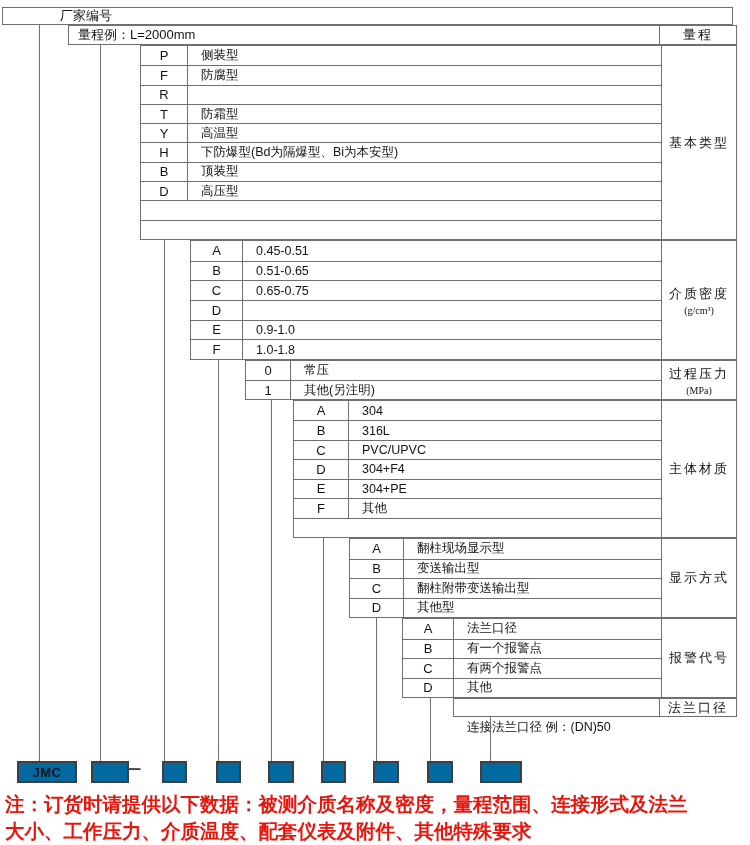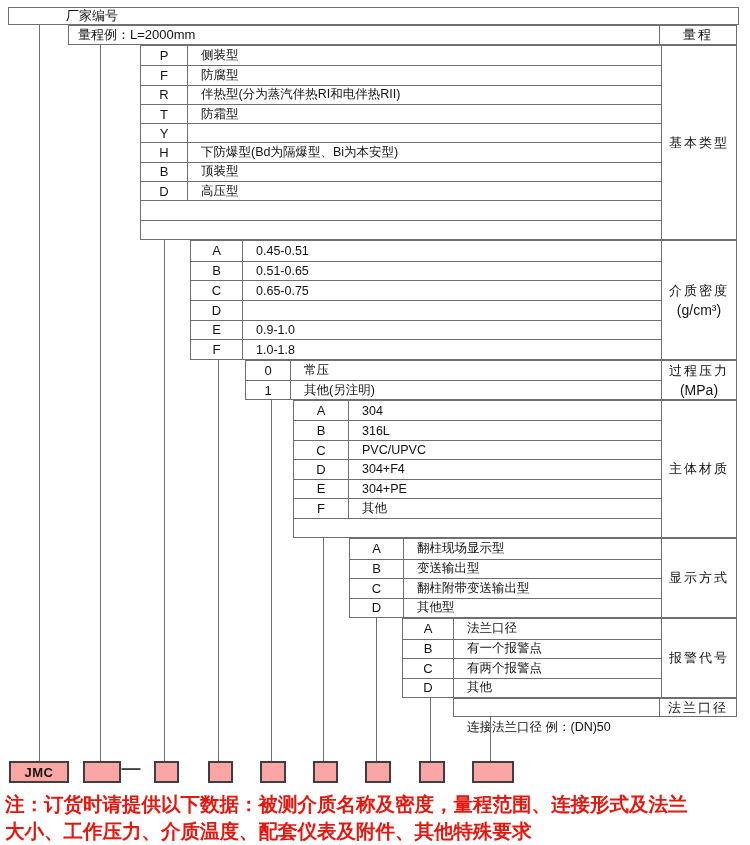--- a/index.html
+++ b/index.html
@@ -17,38 +17,38 @@
   .sec{position:absolute;border:1px solid var(--line);background:#fff;display:flex;box-sizing:border-box;}
   .sec-content{display:flex;flex-direction:column;box-sizing:border-box;}
   .row{display:flex;box-sizing:border-box;align-items:stretch;}
   .row.bt{border-top:1px solid var(--line);}
   .code{border-right:1px solid var(--line);display:flex;align-items:center;justify-content:center;
         font-size:13px;box-sizing:border-box;flex:0 0 auto;}
   .desc{flex:1;display:flex;align-items:center;padding-left:13px;font-size:12.5px;box-sizing:border-box;
         white-space:nowrap;overflow:hidden;}
   .labelcol{flex:1;border-left:1px solid var(--line);display:flex;flex-direction:column;
         align-items:center;justify-content:center;box-sizing:border-box;
-        font-family:Liberation Sans, sans-serif;font-size:13px;letter-spacing:2px;text-align:left;}
-  .labelcol .lab2{letter-spacing:0;font-size:14px;margin-top:2px;}
+        font-family:Liberation Serif, serif;font-size:13px;letter-spacing:2px;text-align:left;}
+  .labelcol .lab2{letter-spacing:0;font-size:10px;margin-top:2px;}
   .rowtext{display:flex;align-items:center;font-size:13px;box-sizing:border-box;white-space:nowrap;}
   .vline{position:absolute;width:1px;background:var(--line);}
-  .box{position:absolute;top:761px;height:18px;border:2px solid var(--boxline);background:#fca5a5;
-       box-sizing:content-box;display:flex;align-items:center;justify-content:center;}
+  .box{position:absolute;top:761px;height:18px;border:2px solid var(--boxline);background:#0369a1;
+       box-sizing:content-box;display:flex;align-items:center;justify-content:center;margin-left:8px;}
   .box span{font-size:13px;font-weight:bold;letter-spacing:0.5px;}
   .dash{position:absolute;top:758px;left:119px;width:24px;height:20px;display:flex;align-items:center;
         justify-content:center;font-size:19px;font-weight:bold;color:var(--boxline);}
   .note{position:absolute;left:5px;width:742px;color:var(--red);font-weight:bold;font-size:19.5px;
         line-height:26px;white-space:nowrap;}
 </style>
 </head>
 <body>
 
 <div class="canvas" id="root">
 
-  <div class="sec" style="left:8px;top:7px;width:731px;height:18px;">
+  <div class="sec" style="left:2px;top:7px;width:731px;height:18px;">
     <div class="rowtext" style="padding-left:57px;width:100%;">厂家编号</div>
   </div>
 
   <div class="sec" style="left:68px;top:25px;width:669px;height:20px;">
     <div class="rowtext" style="padding-left:9px;width:590px;flex:0 0 auto;text-align:center;">量程例：L=2000mm</div>
     <div class="labelcol">量程</div>
   </div>
 
   <div class="sec" style="left:453px;top:698px;width:284px;height:19px;">
     <div class="rowtext" style="padding-left:13px;width:205px;flex:0 0 auto;font-size:12.5px;margin-top:28px;">连接法兰口径 例：(DN)50</div>
@@ -76,28 +76,28 @@
         <div class="row" style="height: 19.3px;">
           <div class="code" style="width: 47px;">P</div>
           <div class="desc">侧装型</div>
         </div>
         <div class="row bt" style="height: 19.3px;">
           <div class="code" style="width: 47px;">F</div>
           <div class="desc">防腐型</div>
         </div>
         <div class="row bt" style="height: 19.3px;">
           <div class="code" style="width: 47px;">R</div>
-          <div class="desc">伴热型(分为蒸汽伴热RI和电伴热RII)</div>
         </div>
         <div class="row bt" style="height: 19.3px;">
           <div class="code" style="width: 47px;">T</div>
           <div class="desc">防霜型</div>
         </div>
         <div class="row bt" style="height: 19.3px;">
           <div class="code" style="width: 47px;">Y</div>
+          <div class="desc">高温型</div>
         </div>
         <div class="row bt" style="height: 19.3px;">
           <div class="code" style="width: 47px;">H</div>
           <div class="desc">下防爆型(Bd为隔爆型、Bi为本安型)</div>
         </div>
         <div class="row bt" style="height: 19.3px;">
           <div class="code" style="width: 47px;">B</div>
           <div class="desc">顶装型</div>
         </div>
         <div class="row bt" style="height: 19.3px;">

